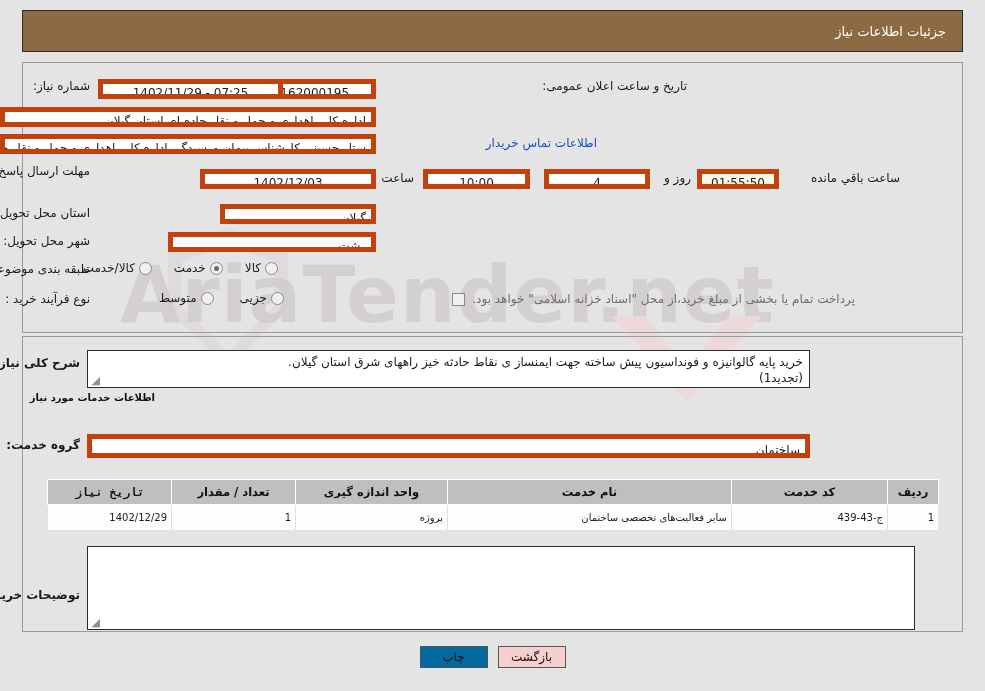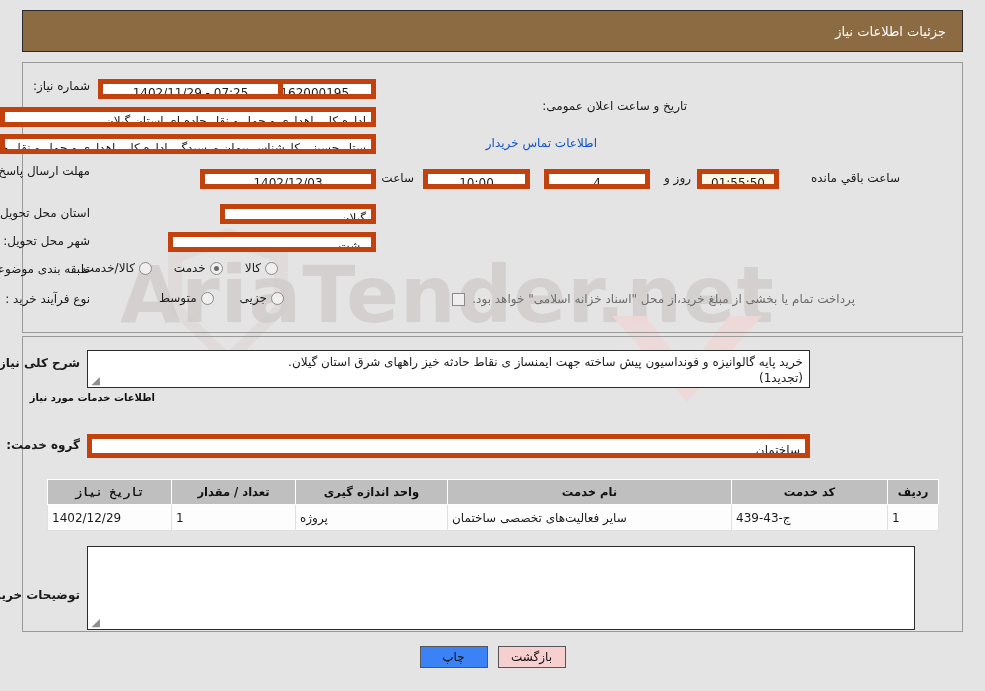--- a/index.html
+++ b/index.html
@@ -209,23 +209,23 @@
     height: 24px;
     padding: 0 4px;
     text-align: center;
     font-size: 11.5px;
   }
   table.svc td {
     background: #fdfdfd;
     border: 1px solid #e0e0e0;
     height: 25px;
     padding: 0 4px;
-    text-align: left;
-    color: #1a1a1a;
-    font-size: 12px;
+    text-align: right;
+    color: #1a1a1a;
+    font-size: 10px;
   }
   td.ltr { direction: ltr; }
 
   
   .btnbar {
     position: absolute;
     left: 0; right: 0;
     top: 646px;
     display: flex;
     justify-content: center;
@@ -237,21 +237,21 @@
     height: 22px;
     min-width: 68px;
     font-size: 12px;
     font-family: "DejaVu Sans", "Liberation Sans", sans-serif;
     cursor: pointer;
     color: #111;
     box-sizing: border-box;
     padding: 0 12px;
   }
   .btn-back  { background: #f8cfcf; }
-  .btn-print { background: #3b82f6; }
+  .btn-print { background: #0369a1; }
 
   .section-head {
     position: absolute;
     font-weight: bold;
     font-size: 10px;
     color: #111;
   }
 </style>
 </head>
 <body>
@@ -266,21 +266,21 @@
   <span class="title">جزئیات اطلاعات نیاز</span>
 </div>
 
 <div class="panel" id="panel-top"></div>
 
 <div class="frow" style="top:79px; right:895px; z-index:12;">
   <span class="lbl">شماره نیاز:</span>
 </div>
 <div class="fld num" style="position:absolute; top:79px; right:609px; width:176px; z-index:12;">1102001162000195</div>
 
-<div class="frow" style="top:79px; right:298px; z-index:12;margin-top:20px;">
+<div class="frow" style="top:79px; right:298px; z-index:12;">
   <span class="lbl">تاریخ و ساعت اعلان عمومی:</span>
 </div>
 <div class="fld num" style="position:absolute; top:79px; right:702px; left:97px; width:185px; z-index:12;">1402/11/29 - 07:25</div>
 
 <div class="frow" style="top:108px; right:895px; z-index:12;">
   <span class="lbl">نام دستگاه خریدار:</span>
 </div>
 <div class="fld rtlx" style="position:absolute; top:107px; right:609px; width:376px; z-index:12;">اداره کل راهداری و حمل و نقل جاده ای استان گیلان</div>
 
 <div class="frow" style="top:135px; right:895px; z-index:12;">

